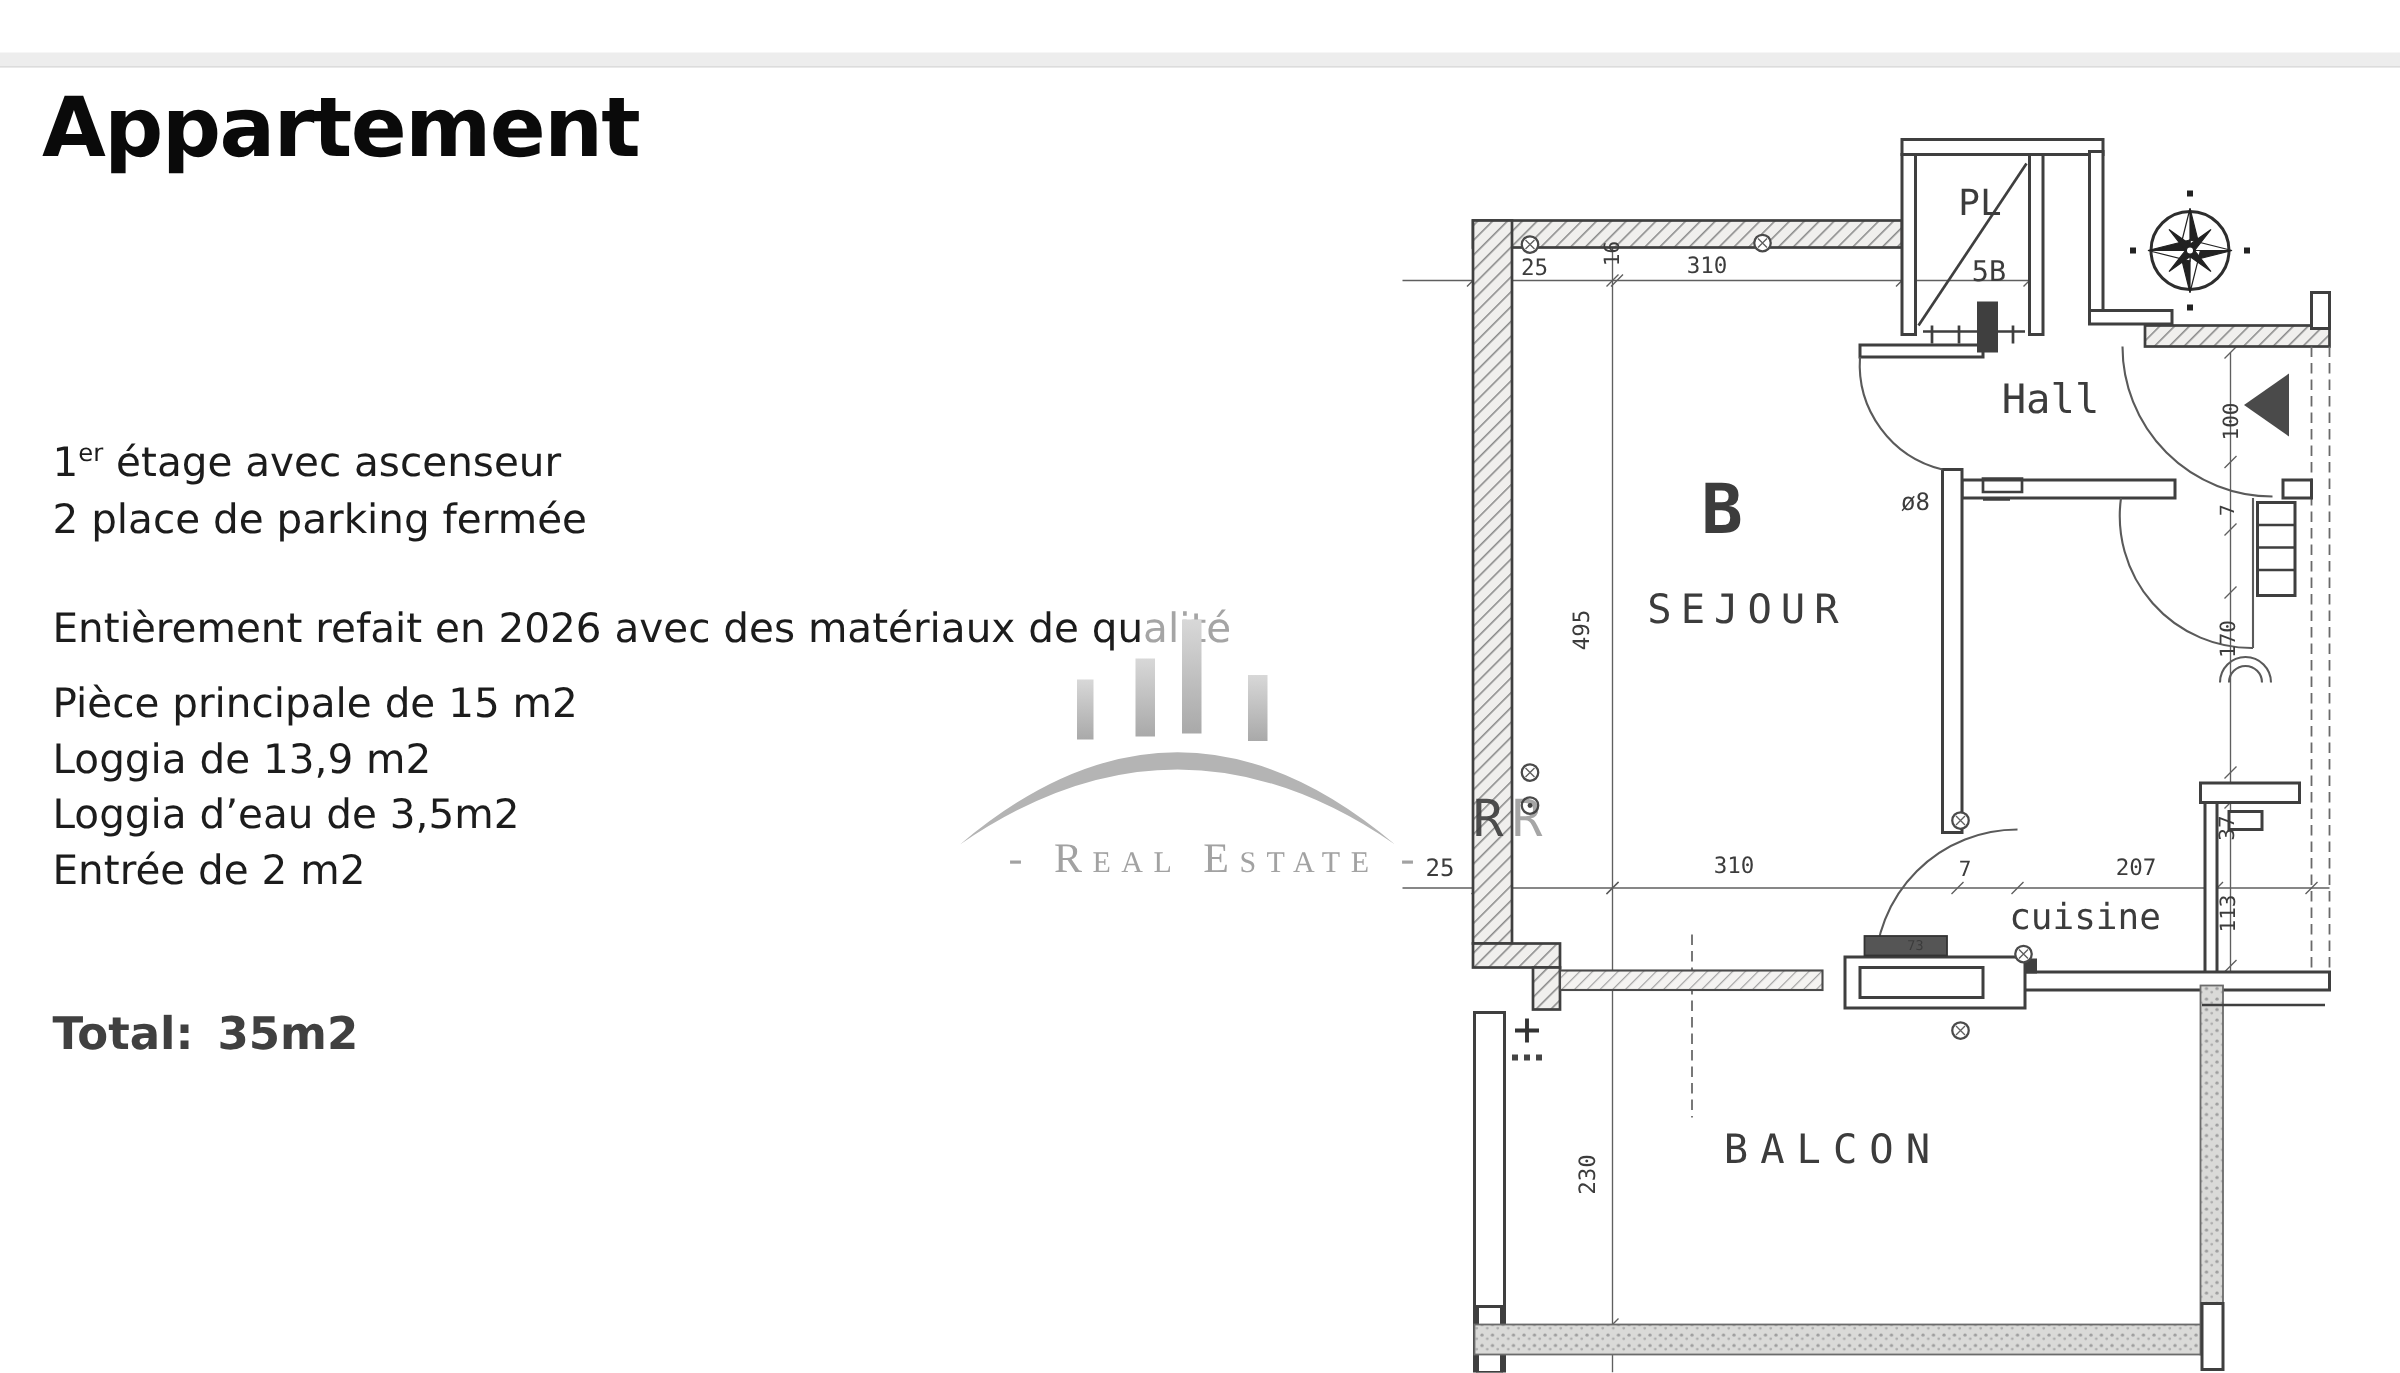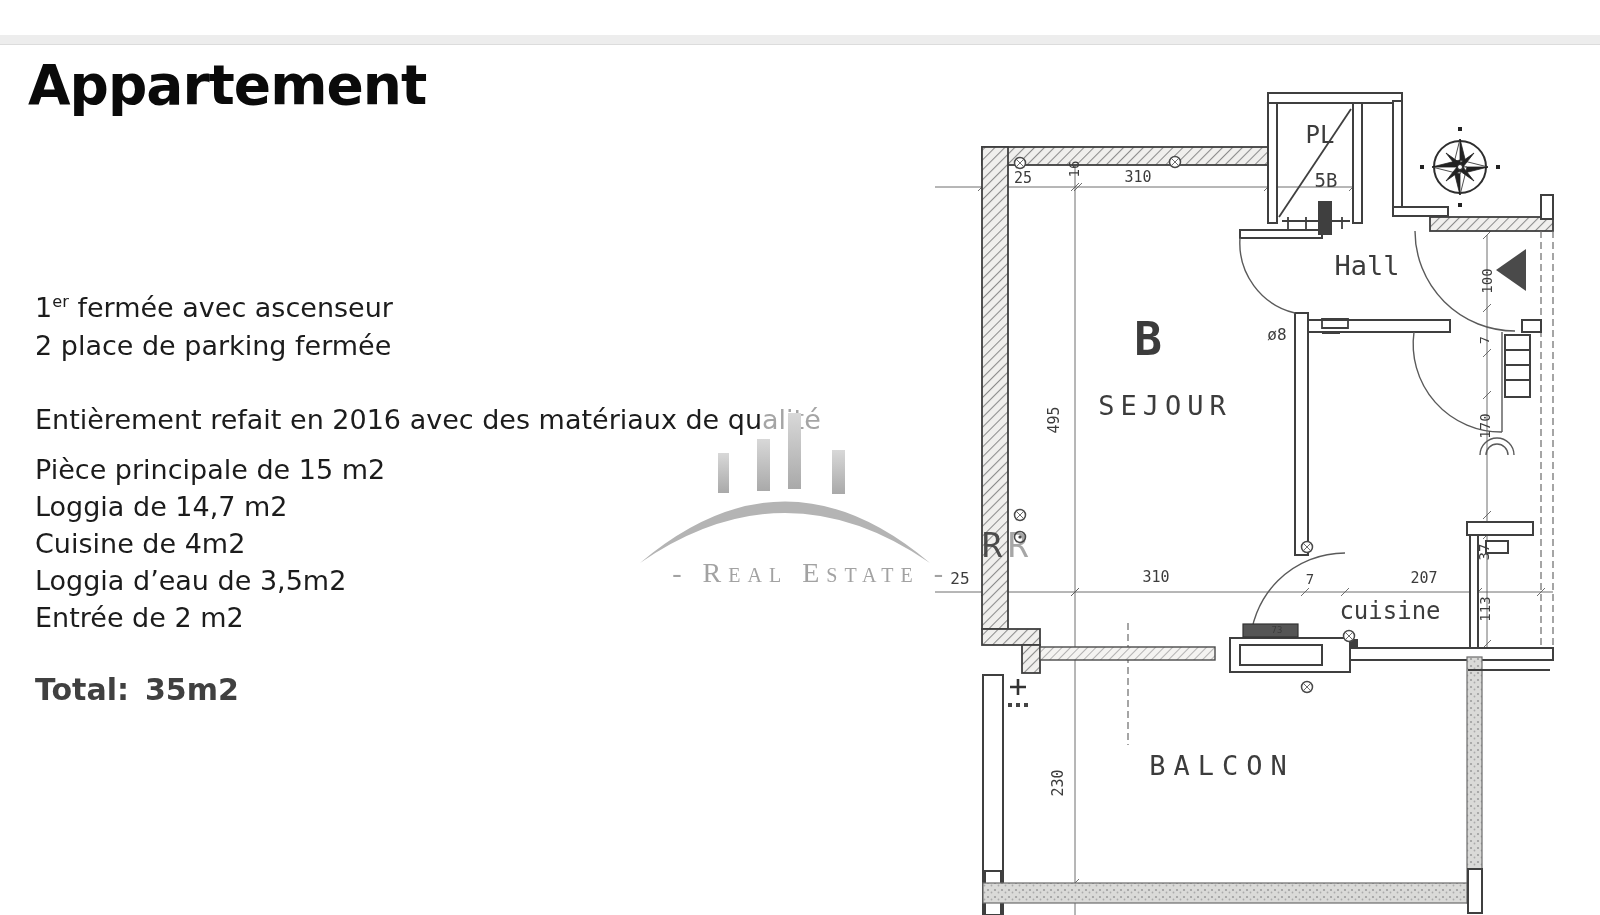--- a/index.html
+++ b/index.html
@@ -37,32 +37,31 @@
 </style>
 </head>
 <body>
 
 <div class="page">
   <div class="topstrip"></div>
 
   <h1 class="title">Appartement</h1>
 
   <div class="blk intro">
-    <p><span>1</span><sup>er</sup><span> fermée avec ascenseur</span></p>
+    <p><span>1</span><sup>er</sup><span> étage avec ascenseur</span></p>
     <p>2 place de parking fermée</p>
   </div>
 
   <div class="blk reno">
-    <p><span>Entièrement refait en 2016 avec des matériaux de qu</span><span class="faded">alité</span></p>
+    <p><span>Entièrement refait en 2026 avec des matériaux de qu</span><span class="faded">alité</span></p>
   </div>
 
   <div class="blk rooms">
     <p>Pièce principale de 15 m2</p>
-    <p>Loggia de 14,7 m2</p>
-    <p>Cuisine de 4m2</p>
+    <p>Loggia de 13,9 m2</p>
     <p>Loggia d’eau de 3,5m2</p>
     <p>Entrée de 2 m2</p>
   </div>
 
   <div class="blk total">
     <span>Total:</span><span class="val">35m2</span>
   </div>
 
   <svg class="wm" viewBox="0 0 380 220">
     <defs>

